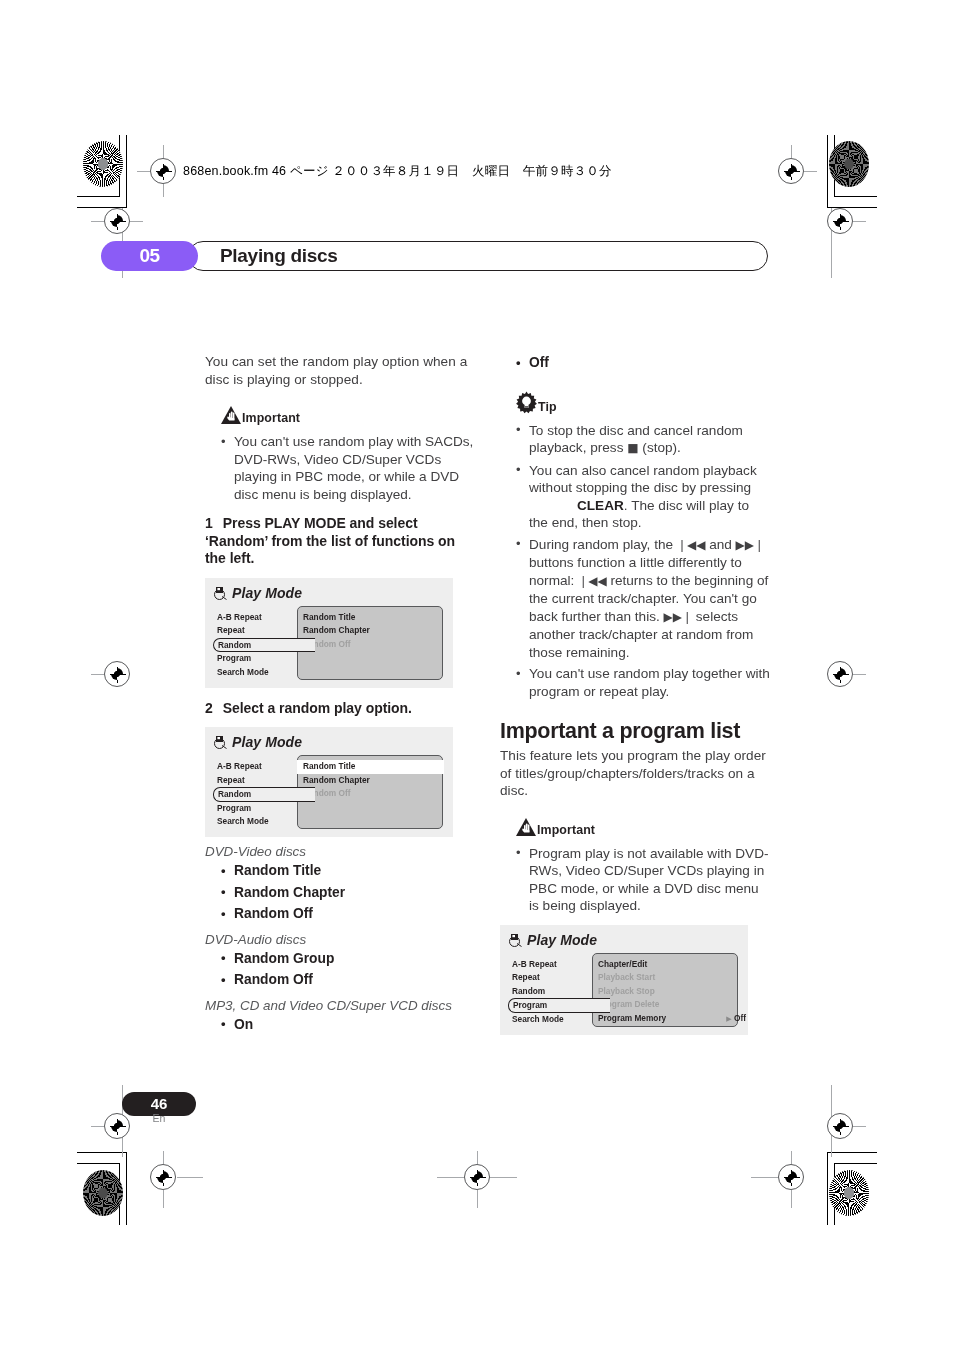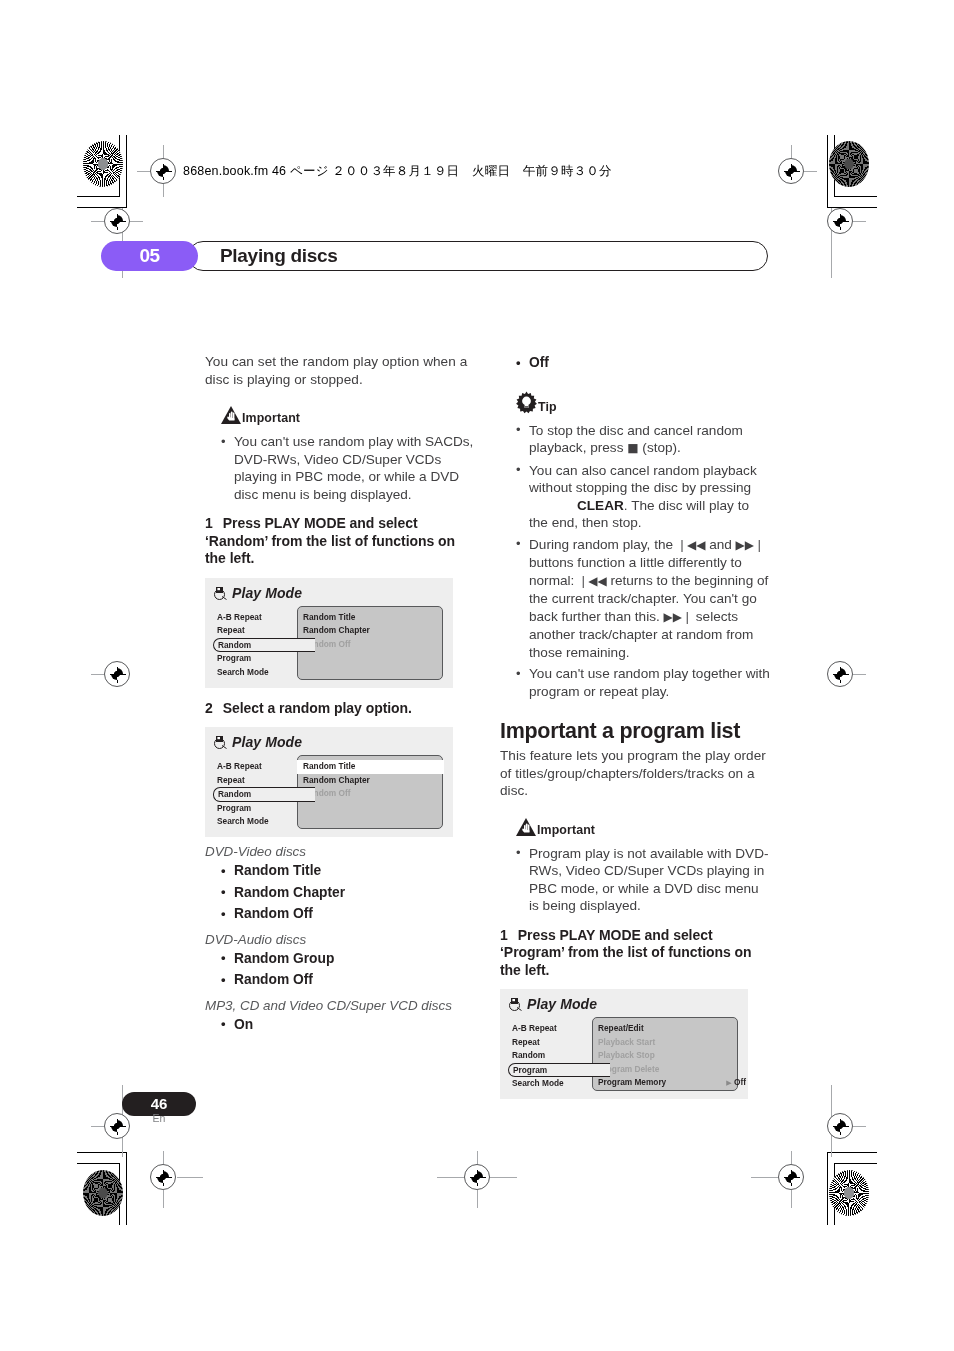--- a/index.html
+++ b/index.html
@@ -518,39 +518,36 @@
         </g>
       </svg>
     </span>
     <span class="notice-label">Important</span>
   </div>
 
   <ul class="blist">
     <li>Program play is not available with DVD-RWs, Video CD/Super VCDs playing in PBC mode, or while a DVD disc menu is being displayed.</li>
   </ul>
 
-  <div class="step">
-    <span class="num">1</span><span>Press PLAY MODE and select ‘Program’ from the list of functions on the left.</span>
-  </div>
 
   <div class="osd">
     <div class="osd-header">
       <span class="osd-icon">
         <svg width="15" height="14" viewBox="0 0 15 14">
           <circle cx="6.5" cy="8.5" r="5" fill="none" stroke="#231f20" stroke-width="1"></circle>
           <path d="M9 10.5 L13.5 13.5" stroke="#231f20" stroke-width="1" fill="none"></path>
           <rect x="3" y="1" width="7" height="6" fill="#231f20"></rect>
           <rect x="4.4" y="2" width="2.6" height="2.2" fill="#ffffff"></rect>
         </svg>
       </span>
       <span class="osd-header-label">Play Mode</span>
     </div>
     <div class="osd-panel">
       <div class="osd-panel-items">
-        <div class="osd-panel-item">Repeat/Edit</div>
+        <div class="osd-panel-item">Chapter/Edit</div>
         <div class="osd-panel-item dim">Playback Start</div>
         <div class="osd-panel-item dim">Playback Stop</div>
         <div class="osd-panel-item dim">Program Delete</div>
         <div class="osd-panel-item"><span>Program Memory</span><span class="value"><span class="arrow">▶</span> <span>Off</span></span></div>
       </div>
     </div>
     <div class="osd-menu">
       <div class="osd-menu-item">A-B Repeat</div>
       <div class="osd-menu-item">Repeat</div>
       <div class="osd-menu-item">Random</div>

